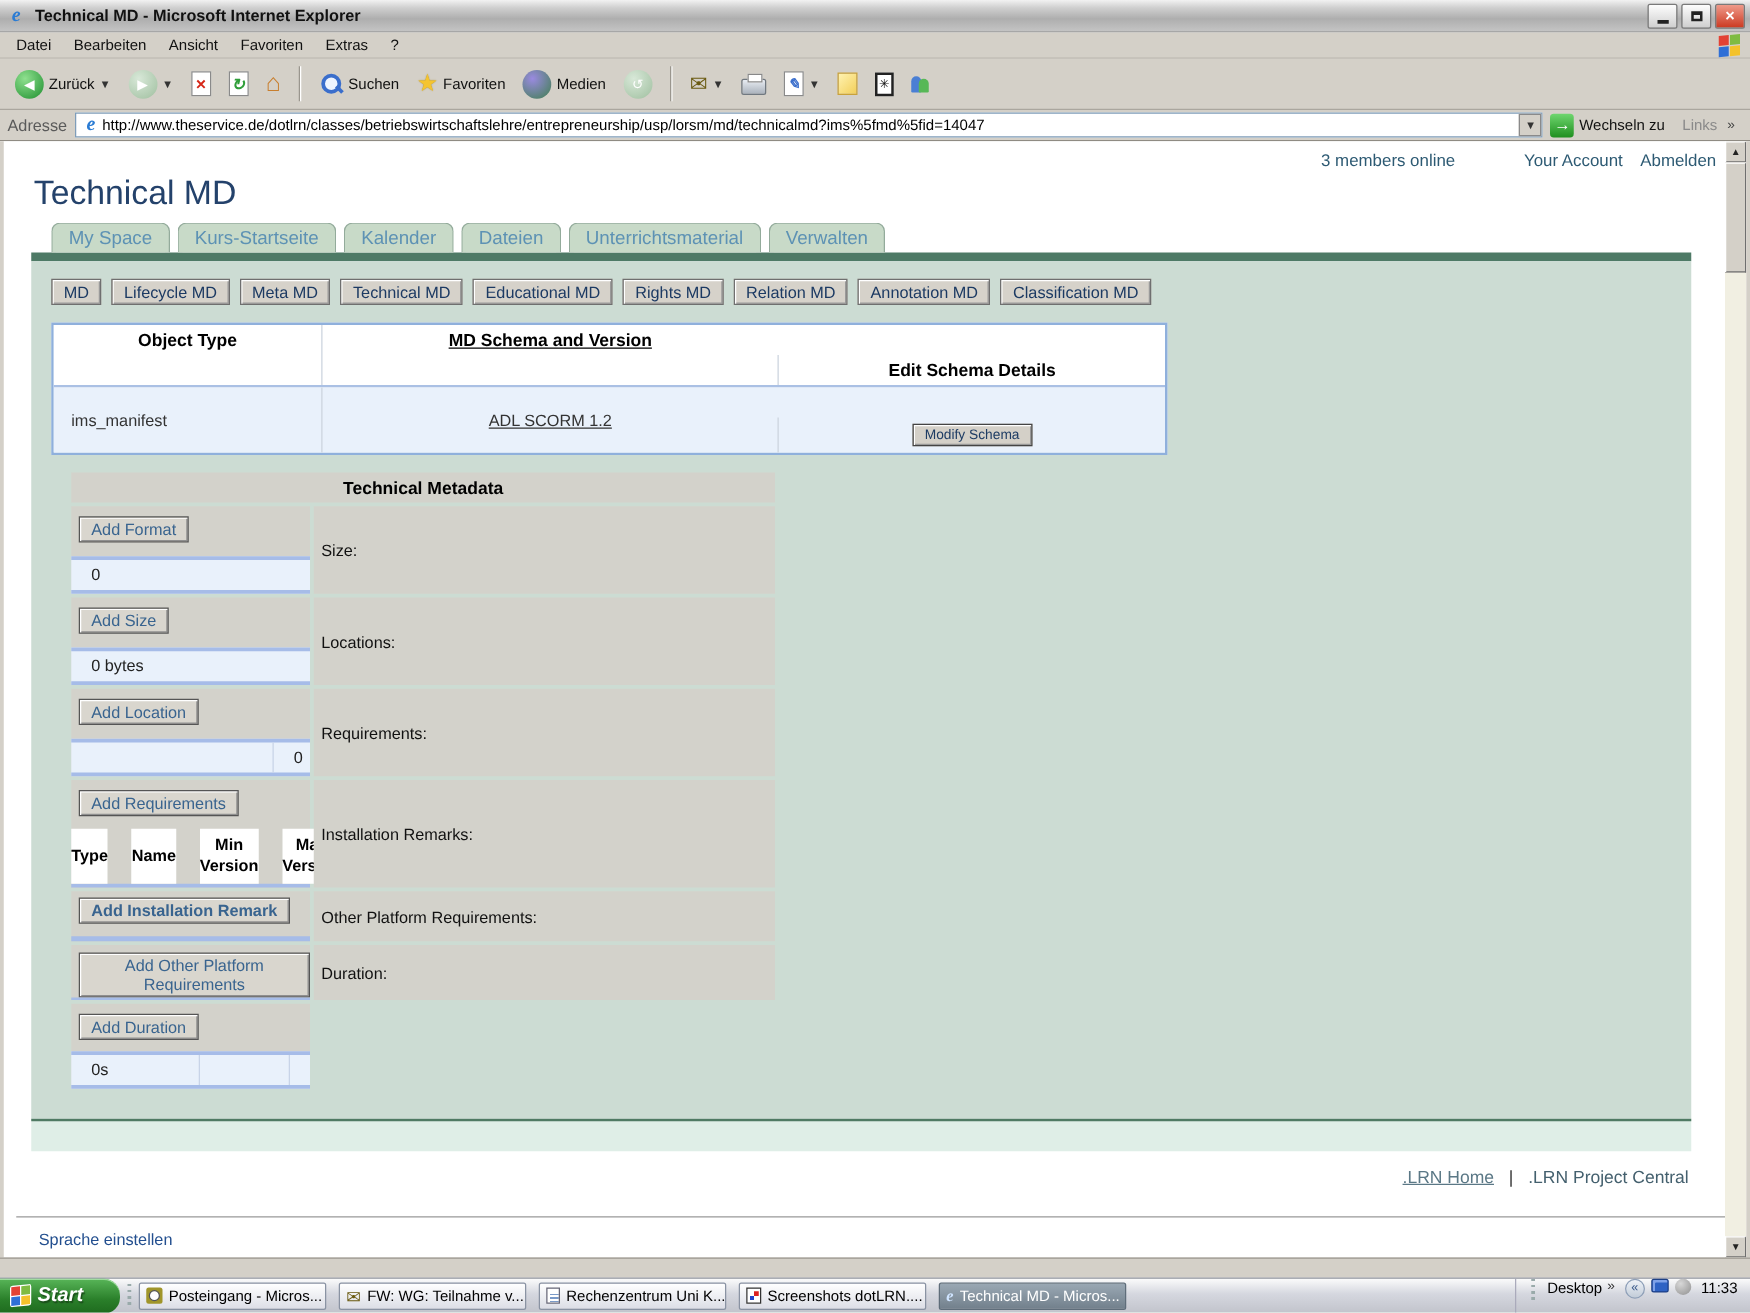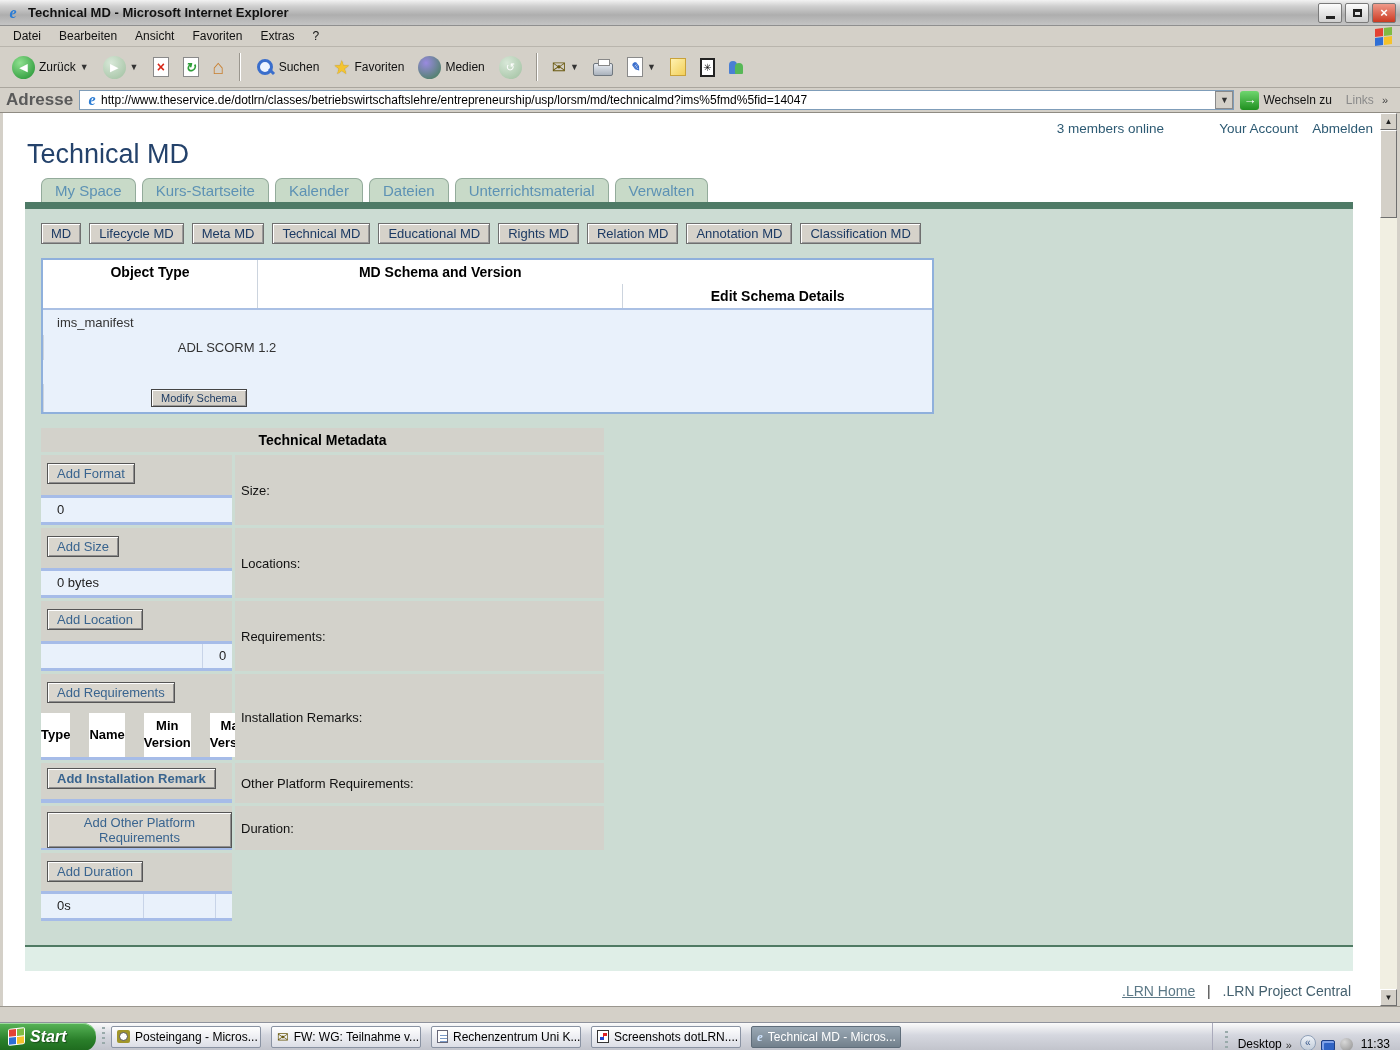--- a/index.html
+++ b/index.html
@@ -52,21 +52,21 @@
   .printer::before { content:""; position:absolute; left:4px; top:-5px; width:10px; height:5px; background:#fff; border:1px solid #888; }
   .note { width:16px; height:18px; background:linear-gradient(135deg,#fff2b0,#f2cf5a); border:1px solid #c9a23a; }
   .winic { width:15px; height:19px; border:2px solid #222; background:#fff; text-align:center; font-size:10px; line-height:15px; }
   .people { display:flex; align-items:flex-end; }
   .people i { display:block; width:8px; height:13px; border-radius:4px 4px 1px 1px; }
   .people i.p1 { background:#4a7fd4; } .people i.p2 { background:#57b857; margin-left:-2px; height:11px; }
   .tsep { width:2px; height:28px; border-left:1px solid #9a968e; border-right:1px solid #ffffff; margin:0 4px; }
 
   .addressbar { position:absolute; top:88px; left:0; width:1400px; height:25px; background:#d4d0c8;
     display:flex; align-items:center; padding:0 6px; gap:6px; border-bottom:1px solid #8f8b83; }
-  .addressbar .alabel { font-size:17px; color:#5a5a5a;font-weight:bold; }
+  .addressbar .alabel { font-size:13px; color:#5a5a5a; }
   .addrbox { flex:1; height:20px; background:#fff; border:1px solid #7f9db9; display:flex; align-items:center; padding-left:3px; }
   .addrbox .url { flex:1; font-size:12px; color:#000; white-space:nowrap; overflow:hidden; }
   .addrdrop { width:18px; height:18px; background:#d4d0c8; border:1px solid #8a8a8a; text-align:center; font-size:9px; line-height:17px; color:#333; }
   .gobtn { display:flex; align-items:center; gap:4px; font-size:12px; color:#111; }
   .gosq { width:19px; height:19px; border-radius:3px; background:linear-gradient(#6fd66f,#1f8f1f);
     color:#fff; font-weight:bold; text-align:center; line-height:18px; font-size:13px; }
   .linkslbl { font-size:12px; color:#8a8a8a; margin-left:8px; }
   .chev { font-size:11px; color:#444; margin:0 6px 0 2px; }
 
   
@@ -93,28 +93,28 @@
   .greenbar { height:7px; background:#4e7a66; }
 
   .band { background:#ccdcd3; padding:14px 16px 24px 16px; min-height:610px; }
   .mdnav { display:flex; }
   .mdbtn { font-size:13px; color:#1c3a63; background:#d6d2ca; border:1px solid #6f6f6f;
     box-shadow:inset 1px 1px 0 #fff, inset -1px -1px 0 #9a9a9a; padding:2px 9px; margin-right:8px; }
 
   .schema { margin-top:14px; width:893px; border:2px solid #8fb0dc; background:#fff; }
   .schema .hrow { display:flex; background:#fff; border-bottom:2px solid #aac0e4; }
   .schema .hcell { font-size:14px; font-weight:bold; color:#000; text-align:center; padding:4px 0; }
-  .schema .drow { display:flex; background:#e9f1fb;flex-direction:column; }
+  .schema .drow { display:flex; background:#e9f1fb; }
   .schema .dcell { font-size:13px; color:#333; padding:5px 0; display:flex; align-items:center; justify-content:center; }
-  .c1 { width:215px; } .c2 { width:367px; border-left:1px solid #ccd4de; } .c3 { width:311px; border-left:1px solid #ccd4de;margin-top:24px; }
+  .c1 { width:215px; } .c2 { width:367px; border-left:1px solid #ccd4de;text-decoration:underline; } .c3 { width:311px; border-left:1px solid #ccd4de;margin-top:24px; }
   .dcell.left { justify-content:flex-start; padding-left:14px; }
   .modbtn { font-size:11px; color:#1e3c64; background:#d4d0c8; border:1px solid #444;
     box-shadow:inset 1px 1px 0 #fff, inset -1px -1px 0 #999; padding:2px 9px; }
 
-  .meta { margin-top:14px; width:563px; display:grid; grid-template-columns:191px 369px; gap:3px; font-size:13px; }
+  .meta { margin-top:14px; width:563px; display:grid; grid-template-columns:191px 369px; gap:3px; font-size:13px;margin-left:16px; }
   .mcell { background:#d3d2cb; }
   .mtitle { grid-column:1 / 3; text-align:center; font-weight:bold; color:#000; font-size:14px; padding:4px 0; }
   .mlabel { display:flex; align-items:center; padding-left:6px; color:#111; }
   .mcontent { display:flex; flex-direction:column; }
   .addbtn { align-self:flex-start; margin:8px 0 0 6px; font-size:13px; color:#39648f; background:#d9d6ce;
     border:1px solid #555; box-shadow:inset 1px 1px 0 #fff, inset -1px -1px 0 #8f8f8f; padding:2px 9px; }
   .vrow { margin-top:auto; border-top:3px solid #a6bce8; border-bottom:3px solid #a6bce8; background:#e9f1fb;
     display:flex; }
   .vcell { padding:4px 0 4px 16px; color:#222; min-height:24px; }
   .vsep { border-left:1px solid #c8d4e8; }
@@ -148,21 +148,21 @@
     font-size:12px; color:#000; white-space:nowrap; overflow:hidden; }
   .task.active { background:linear-gradient(#9aa8b4,#72808c); color:#fff; border-color:#5f6d7a; }
   .ticon { flex:0 0 auto; display:flex; align-items:center; justify-content:center; }
   .ic-outlook { width:13px; height:13px; background:#a0952a; border-radius:2px; display:flex; align-items:center; justify-content:center; }
   .ic-outlook i { width:9px; height:9px; background:#fff; border-radius:50%; border:1px solid #555; }
   .ic-env { font-size:14px; color:#6a5a10; line-height:1; }
   .ic-doc { width:11px; height:13px; background:#fff; border:1px solid #667;
     background-image:repeating-linear-gradient(to bottom,transparent 0 2px,#7a9ac8 2px 3px); background-size:7px 100%; background-position:2px 2px; background-repeat:no-repeat; }
   .ic-shot { width:12px; height:13px; background:#fff; border:1px solid #333; display:flex; align-items:center; justify-content:center; }
   .ic-shot i { width:7px; height:7px; background:conic-gradient(#d22 0 25%,#fff 0 50%,#24c 0 75%,#fff 0); }
-  .tray { margin-left:auto; display:flex; align-items:flex-end; height:28px; border-left:1px solid #aab; padding-left:6px; }
+  .tray { margin-left:auto; display:flex; align-items:flex-start; height:28px; border-left:1px solid #aab; padding-left:6px; }
   .tray .dlabel { font-size:12px; color:#000; margin:0 4px; }
   .tray .tchev { font-size:11px; color:#333; margin-right:8px; }
   .hidebtn { width:16px; height:16px; border-radius:50%; background:linear-gradient(#eef2f8,#c2ccd8);
     border:1px solid #8fa0b8; color:#3a5a8c; font-size:10px; line-height:14px; text-align:center; margin-right:5px; }
   .ic-net { width:14px; height:11px; background:#2f63c4; border:1px solid #1c3f86; border-radius:2px; margin-right:5px;
     box-shadow:inset 2px 2px 0 #7fa2e8; }
   .ic-round { width:13px; height:13px; border-radius:50%; background:radial-gradient(circle at 35% 30%,#d8d8d8,#8f8f8f); margin-right:8px; }
   .clock { font-size:12px; color:#000; padding-right:10px; }
 </style>
 </head>

